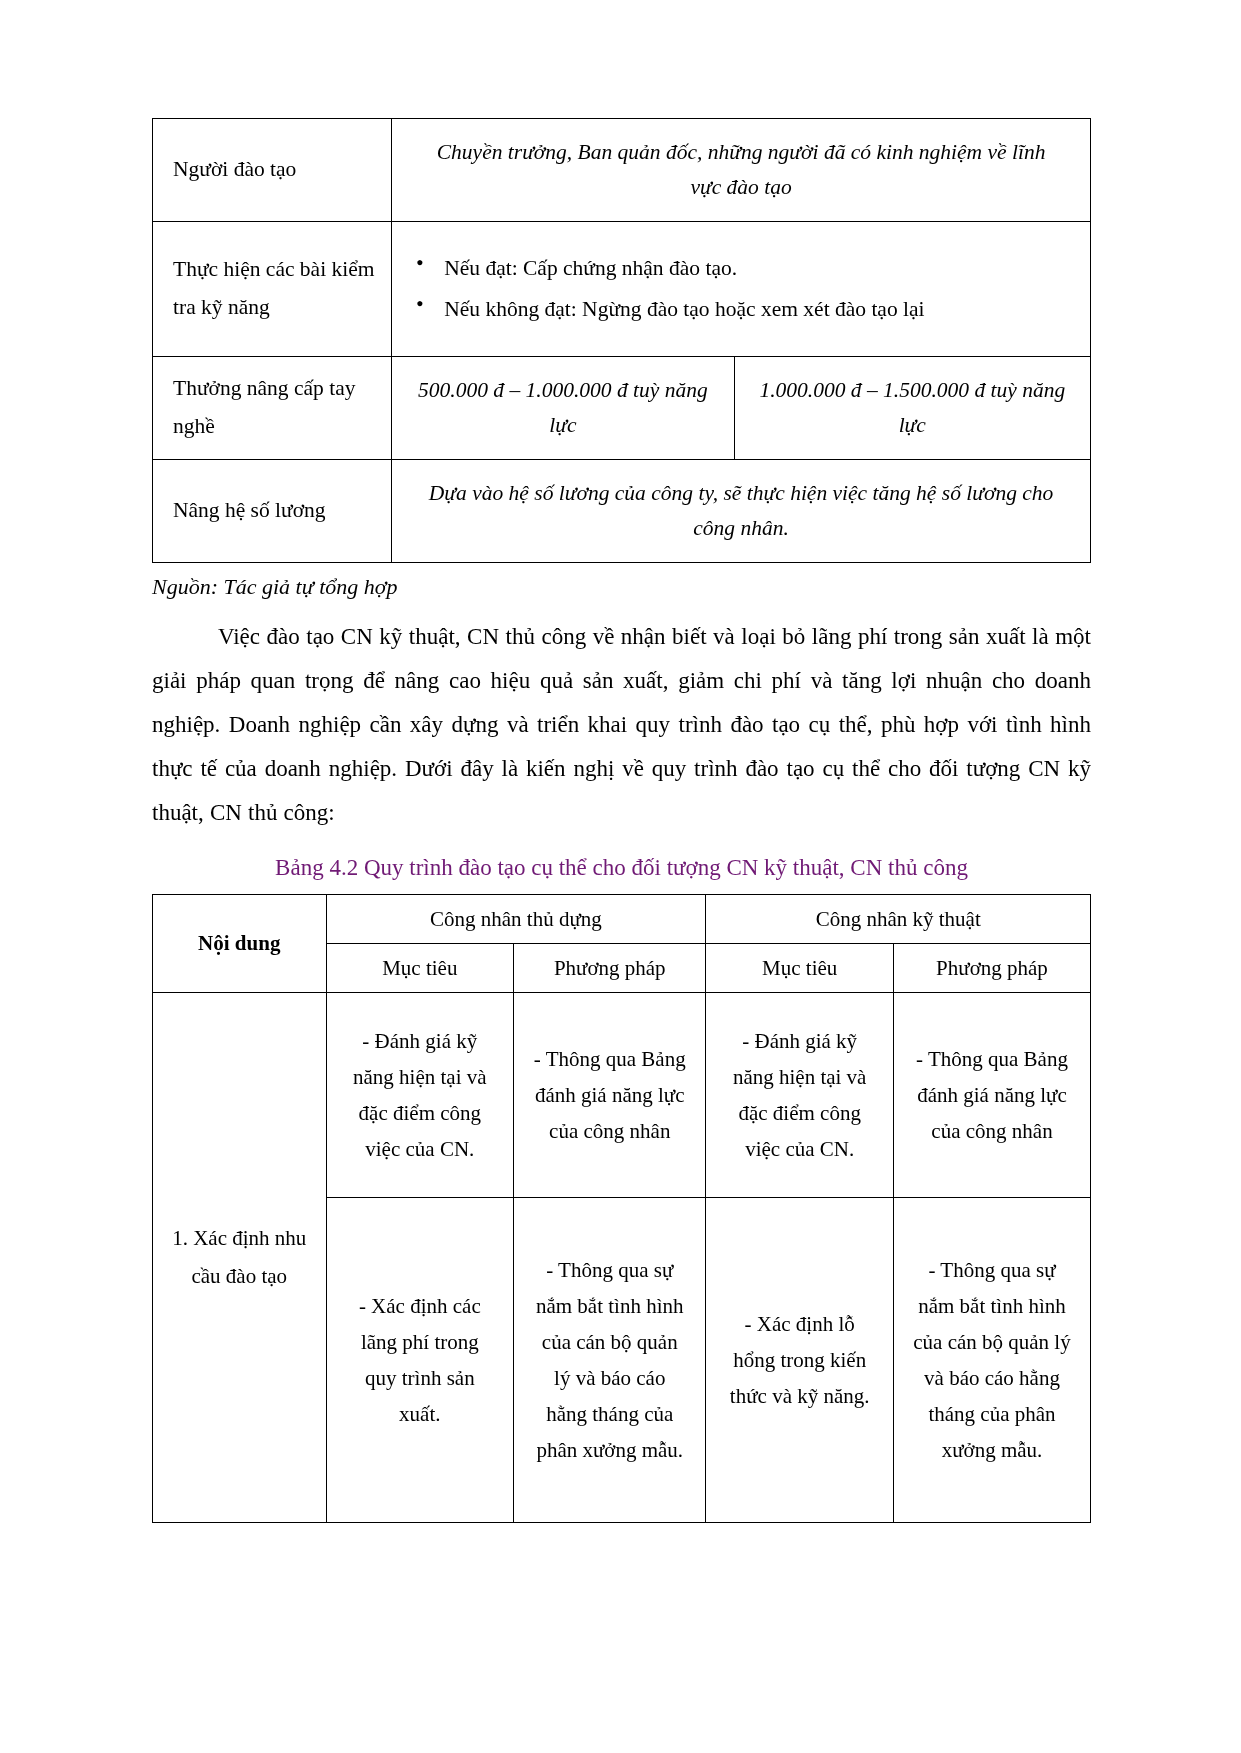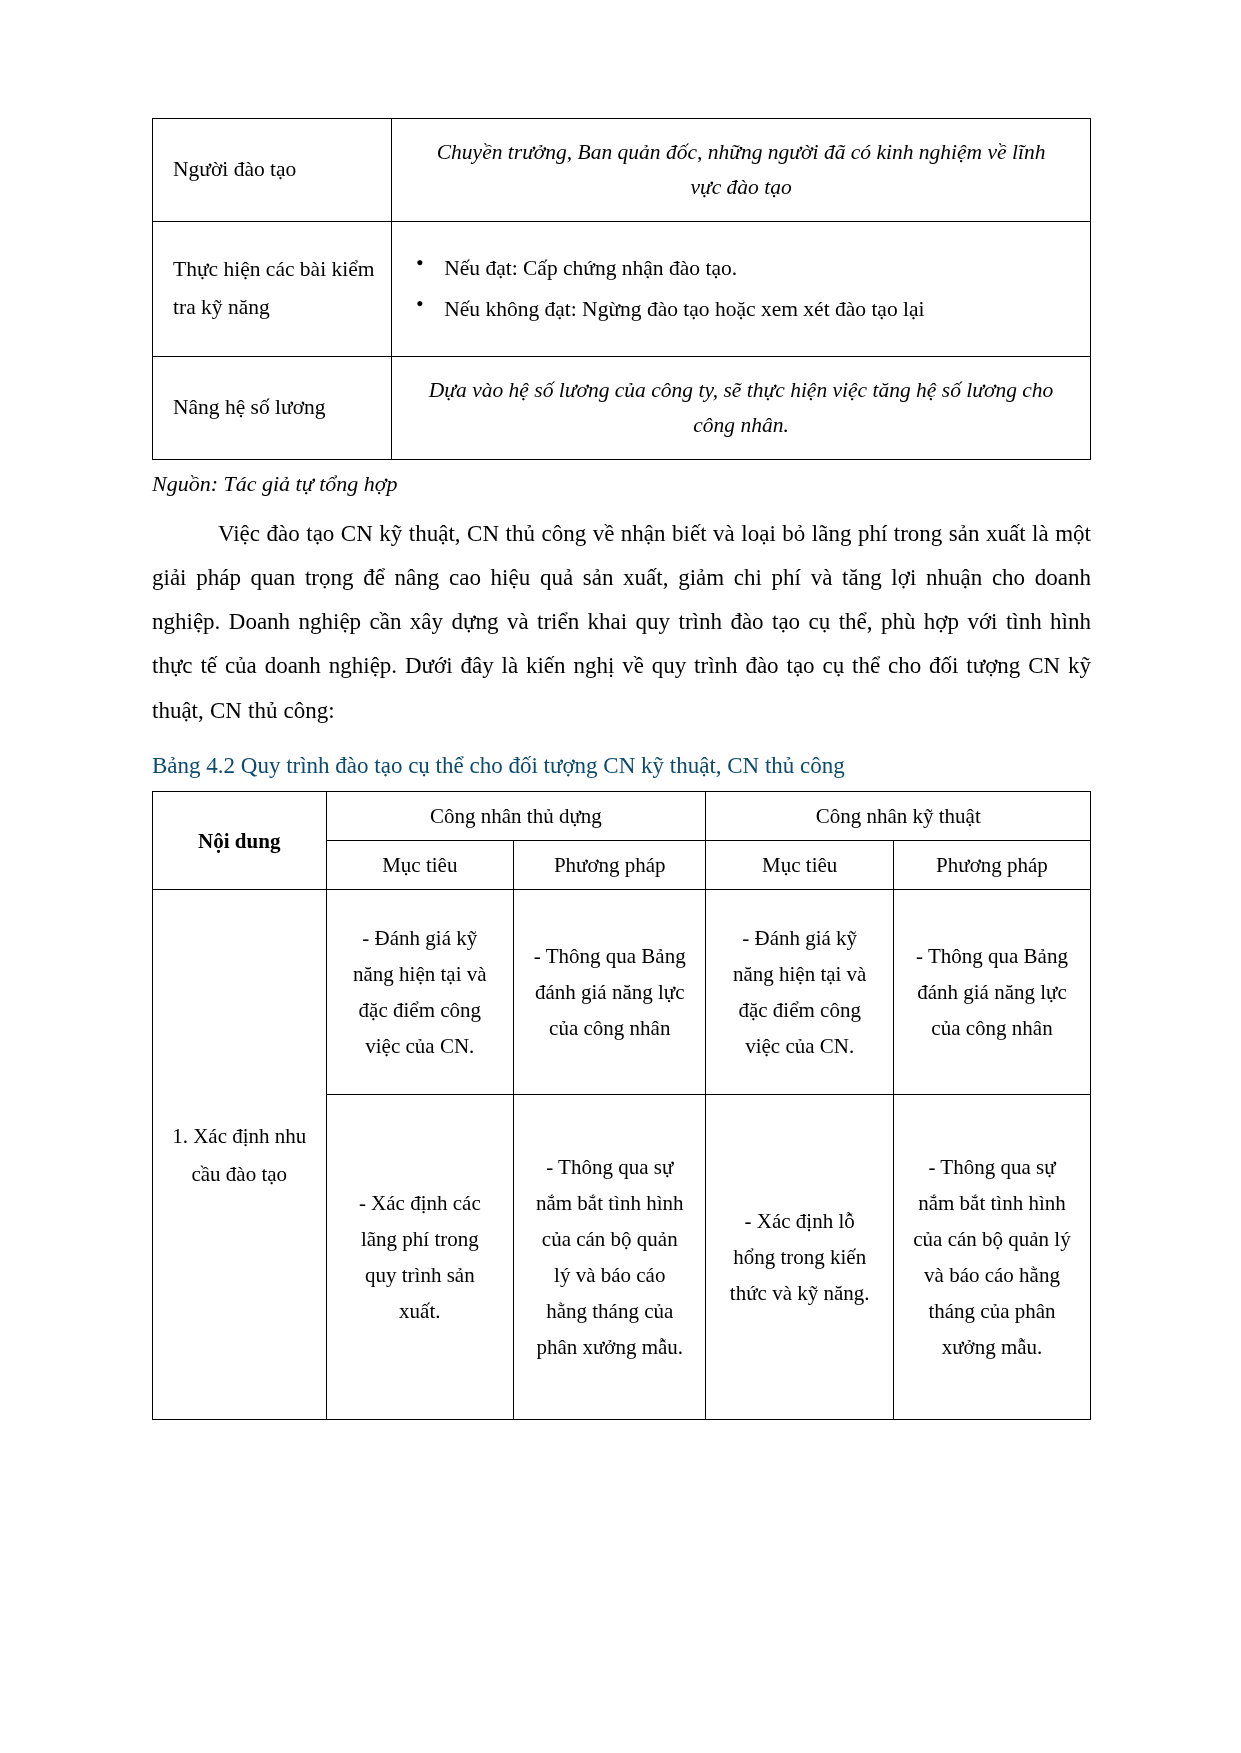--- a/index.html
+++ b/index.html
@@ -79,22 +79,23 @@
     margin: 12px 0 0 0;
     font-size: 23px;
     line-height: 1.92;
     text-align: justify;
     text-indent: 66px;
     word-spacing: 0.4px;
   }
 
   
   .table-caption {
-    color: #0c4a6e;
+    color: #701a75;
     font-size: 23px;
+    text-align: center;
     margin: 16px 0 8px 0;
     line-height: 1.5;
   }
 
   
   table.t2 {
     font-size: 21px;
     line-height: 1.62;
   }
   table.t2 td {
@@ -143,20 +144,25 @@
         <td class="c-center" colspan="2" style="padding:16px 44px;">Chuyền trưởng, Ban quản đốc, những người đã có kinh nghiệm về lĩnh vực đào tạo</td>
       </tr>
       <tr>
         <td class="c-label">Thực hiện các bài kiểm tra kỹ năng</td>
         <td colspan="2" style="padding:26px 12px;">
           <ul class="bullets">
             <li>Nếu đạt: Cấp chứng nhận đào tạo.</li>
             <li>Nếu không đạt: Ngừng đào tạo hoặc xem xét đào tạo lại</li>
           </ul>
         </td>
+      </tr>
+      <tr>
+        <td class="c-label">Thưởng nâng cấp tay nghề</td>
+        <td class="c-center" style="padding:16px 18px;">500.000 đ – 1.000.000 đ tuỳ năng lực</td>
+        <td class="c-center" style="padding:16px 18px;">1.000.000 đ – 1.500.000 đ tuỳ năng lực</td>
       </tr>
       <tr>
         <td class="c-label">Nâng hệ số lương</td>
         <td class="c-center" colspan="2" style="padding:16px 22px;">Dựa vào hệ số lương của công ty, sẽ thực hiện việc tăng hệ số lương cho công nhân.</td>
       </tr>
     </tbody>
   </table>
 
   <div class="source-note">Nguồn: Tác giả tự tổng hợp</div>
 

